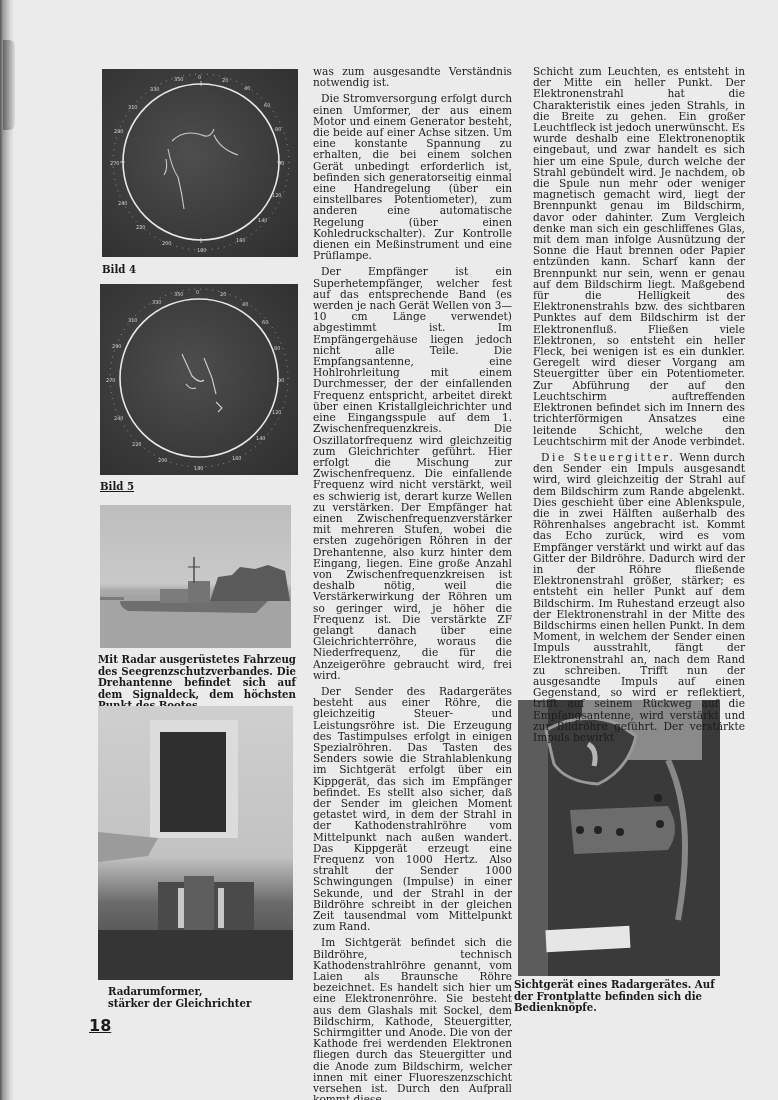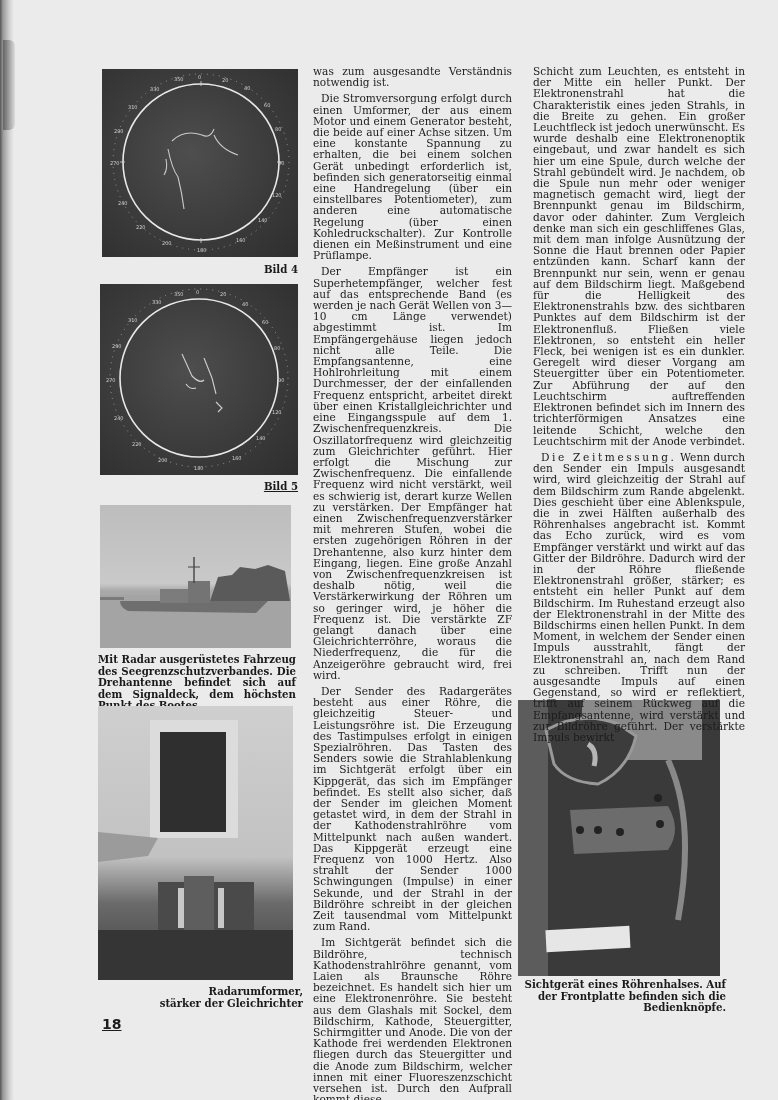--- a/index.html
+++ b/index.html
@@ -26,21 +26,21 @@
       hyphens: manual;
     }
     .col p { margin: 0 0 5px 0; text-indent: 8px; }
     .col p.cont { text-indent: 0; }
     .col .spaced { letter-spacing: 2.6px; }
     #col-mid { left: 313px; top: 66px; width: 199px; }
     #col-right { left: 524px; top: 66px; width: 212px; margin-left: 9px; }
 
     .photo { position: absolute; overflow: hidden; }
     .caption {
-      position: absolute; text-align: right;
+      position: absolute; text-align: left;
       font-family: "DejaVu Serif", serif; font-weight: bold;
       font-size: 10.2px; line-height: 11.6px; color: #1a1a1a;
     }
 
     
     .ppi { background: radial-gradient(ellipse at 45% 45%, #4e4e4e 0%, #3b3b3b 55%, #2e2e2e 100%); }
     .ppi svg { display: block; }
 
     
     #photo-ship {
@@ -51,22 +51,22 @@
     #photo-converter {
       left: 98px; top: 706px; width: 195px; height: 274px;
       background: linear-gradient(to bottom, #cfcfcf 0%, #c2c2c2 55%, #6a6a6a 72%, #3e3e3e 100%);
     }
     
     #photo-display {
       left: 518px; top: 700px; width: 202px; height: 276px;
       background: linear-gradient(to bottom, #6a6a6a 0%, #444 40%, #303030 100%);
     }
     .page-number {
-      position: absolute; left: 102px; top: 1016px;
-      font-family: "DejaVu Sans", sans-serif; font-weight: bold; font-size: 14px; text-decoration: underline;
+      position: absolute; left: 89px; top: 1016px;
+      font-family: "DejaVu Sans", sans-serif; font-weight: bold; font-size: 16px; text-decoration: underline;
     }
   </style>
 </head>
 <body>
 
 <div class="page-shadow"></div>
 <div class="page-fold"></div>
 
 <div class="photo ppi" id="photo-bild4" style="left:102px; top:69px; width:196px; height:188px;">
   <svg width="196" height="188" viewBox="0 0 196 188">
@@ -185,31 +185,31 @@
         <circle cx="62" cy="130" r="4"></circle>
         <circle cx="80" cy="130" r="4"></circle>
         <circle cx="102" cy="132" r="4"></circle>
         <circle cx="142" cy="124" r="4"></circle>
         <circle cx="140" cy="98" r="4"></circle>
       </g>
     <path d="M150 60 Q178 120 160 220" stroke="#888" stroke-width="6" fill="none"></path>
     <rect x="28" y="228" width="84" height="22" fill="#e6e6e6" transform="rotate(-3 70 240)"></rect>
   </svg>
 </div>
-<div class="caption" style="left:514px; top:979px; width:212px;">Sichtgerät eines Röhrenhalses. Auf der Frontplatte befinden sich die Bedienknöpfe.</div>
+<div class="caption" style="left:514px; top:979px; width:212px;">Sichtgerät eines Radargerätes. Auf der Frontplatte befinden sich die Bedienknöpfe.</div>
 
 <div class="col" id="col-mid">
   <p class="cont">was zum ausgesandte Verständnis notwendig ist.</p>
   <p>Die Stromversorgung erfolgt durch einen Umformer, der aus einem Motor und einem Generator besteht, die beide auf einer Achse sitzen. Um eine konstante Spannung zu erhalten, die bei einem solchen Gerät unbedingt erforderlich ist, befinden sich generatorseitig einmal eine Handregelung (über ein einstellbares Potentiometer), zum anderen eine automatische Regelung (über einen Kohledruckschalter). Zur Kontrolle dienen ein Meßinstrument und eine Prüflampe.</p>
   <p>Der Empfänger ist ein Superhetempfänger, welcher fest auf das entsprechende Band (es werden je nach Gerät Wellen von 3—10 cm Länge verwendet) abgestimmt ist. Im Empfängergehäuse liegen jedoch nicht alle Teile. Die Empfangsantenne, eine Hohlrohrleitung mit einem Durchmesser, der der einfallenden Frequenz entspricht, arbeitet direkt über einen Kristallgleichrichter und eine Eingangsspule auf dem 1. Zwischenfrequenzkreis. Die Oszillatorfrequenz wird gleichzeitig zum Gleichrichter geführt. Hier erfolgt die Mischung zur Zwischenfrequenz. Die einfallende Frequenz wird nicht verstärkt, weil es schwierig ist, derart kurze Wellen zu verstärken. Der Empfänger hat einen Zwischenfrequenzverstärker mit mehreren Stufen, wobei die ersten zugehörigen Röhren in der Drehantenne, also kurz hinter dem Eingang, liegen. Eine große Anzahl von Zwischenfrequenzkreisen ist deshalb nötig, weil die Verstärkerwirkung der Röhren um so geringer wird, je höher die Frequenz ist. Die verstärkte ZF gelangt danach über eine Gleichrichterröhre, woraus die Niederfrequenz, die für die Anzeigeröhre gebraucht wird, frei wird.</p>
   <p>Der Sender des Radargerätes besteht aus einer Röhre, die gleichzeitig Steuer- und Leistungsröhre ist. Die Erzeugung des Tastimpulses erfolgt in einigen Spezialröhren. Das Tasten des Senders sowie die Strahlablenkung im Sichtgerät erfolgt über ein Kippgerät, das sich im Empfänger befindet. Es stellt also sicher, daß der Sender im gleichen Moment getastet wird, in dem der Strahl in der Kathodenstrahlröhre vom Mittelpunkt nach außen wandert. Das Kippgerät erzeugt eine Frequenz von 1000 Hertz. Also strahlt der Sender 1000 Schwingungen (Impulse) in einer Sekunde, und der Strahl in der Bildröhre schreibt in der gleichen Zeit tausendmal vom Mittelpunkt zum Rand.</p>
   <p>Im Sichtgerät befindet sich die Bildröhre, technisch Kathodenstrahlröhre genannt, vom Laien als Braunsche Röhre bezeichnet. Es handelt sich hier um eine Elektronenröhre. Sie besteht aus dem Glashals mit Sockel, dem Bildschirm, Kathode, Steuergitter, Schirmgitter und Anode. Die von der Kathode frei werdenden Elektronen fliegen durch das Steuergitter und die Anode zum Bildschirm, welcher innen mit einer Fluoreszenzschicht versehen ist. Durch den Aufprall kommt diese</p>
 </div>
 
 <div class="col" id="col-right">
   <p class="cont">Schicht zum Leuchten, es entsteht in der Mitte ein heller Punkt. Der Elektronenstrahl hat die Charakteristik eines jeden Strahls, in die Breite zu gehen. Ein großer Leuchtfleck ist jedoch unerwünscht. Es wurde deshalb eine Elektronenoptik eingebaut, und zwar handelt es sich hier um eine Spule, durch welche der Strahl gebündelt wird. Je nachdem, ob die Spule nun mehr oder weniger magnetisch gemacht wird, liegt der Brennpunkt genau im Bildschirm, davor oder dahinter. Zum Vergleich denke man sich ein geschliffenes Glas, mit dem man infolge Ausnützung der Sonne die Haut brennen oder Papier entzünden kann. Scharf kann der Brennpunkt nur sein, wenn er genau auf dem Bildschirm liegt. Maßgebend für die Helligkeit des Elektronenstrahls bzw. des sichtbaren Punktes auf dem Bildschirm ist der Elektronenfluß. Fließen viele Elektronen, so entsteht ein heller Fleck, bei wenigen ist es ein dunkler. Geregelt wird dieser Vorgang am Steuergitter über ein Potentiometer. Zur Abführung der auf den Leuchtschirm auftreffenden Elektronen befindet sich im Innern des trichterförmigen Ansatzes eine leitende Schicht, welche den Leuchtschirm mit der Anode verbindet.</p>
   <p>
-    <span class="spaced">Die Zeitmessung.</span>
+    <span class="spaced">Die Steuergitter.</span>
     <span>Wenn durch den Sender ein Impuls ausgesandt wird, wird gleichzeitig der Strahl auf dem Bildschirm zum Rande abgelenkt. Dies geschieht über eine Ablenkspule, die in zwei Hälften außerhalb des Röhrenhalses angebracht ist. Kommt das Echo zurück, wird es vom Empfänger verstärkt und wirkt auf das Gitter der Bildröhre. Dadurch wird der in der Röhre fließende Elektronenstrahl größer, stärker; es entsteht ein heller Punkt auf dem Bildschirm. Im Ruhestand erzeugt also der Elektronenstrahl in der Mitte des Bildschirms einen hellen Punkt. In dem Moment, in welchem der Sender einen Impuls ausstrahlt, fängt der Elektronenstrahl an, nach dem Rand zu schreiben. Trifft nun der ausgesandte Impuls auf einen Gegenstand, so wird er reflektiert, trifft auf seinem Rückweg auf die Empfangsantenne, wird verstärkt und zur Bildröhre geführt. Der verstärkte Impuls bewirkt</span>
   </p>
 </div>
 
 <div class="page-number">18</div>
 
 </body></html>

